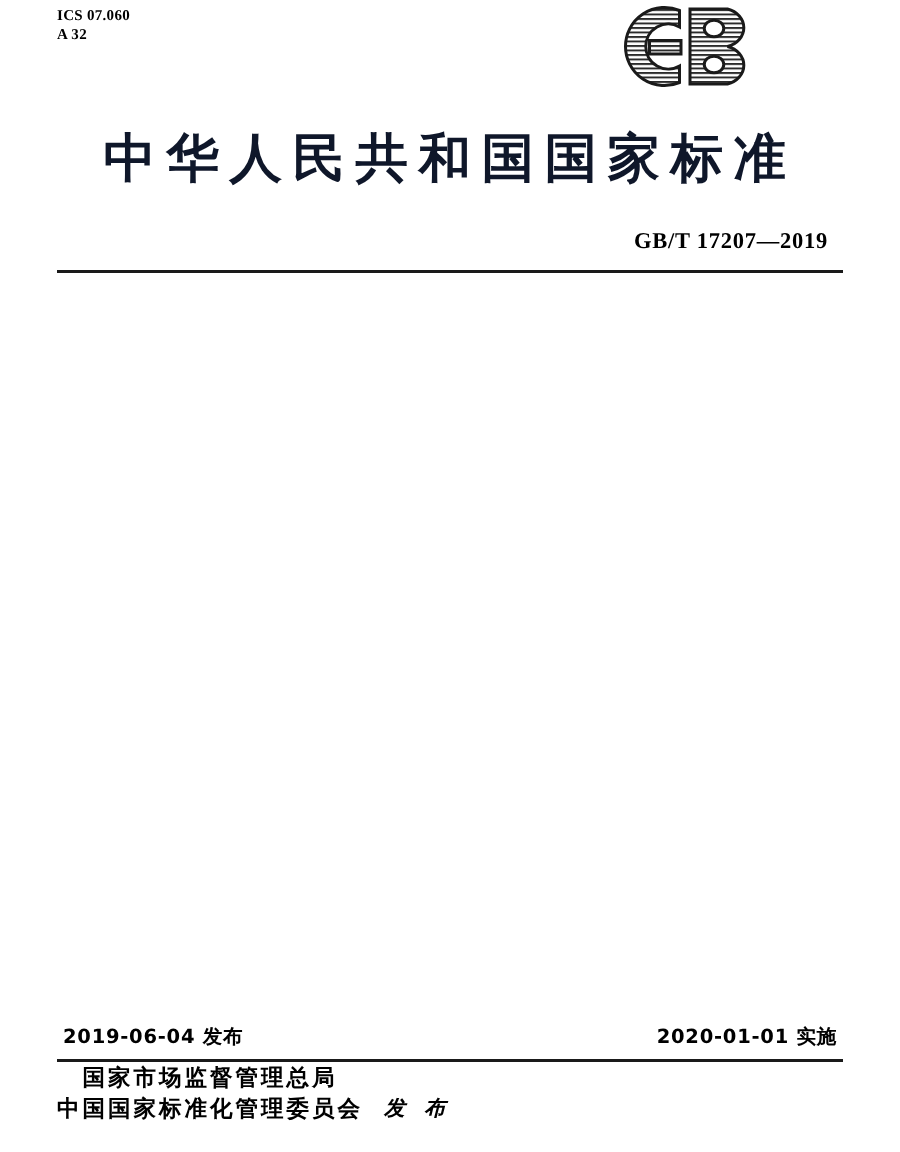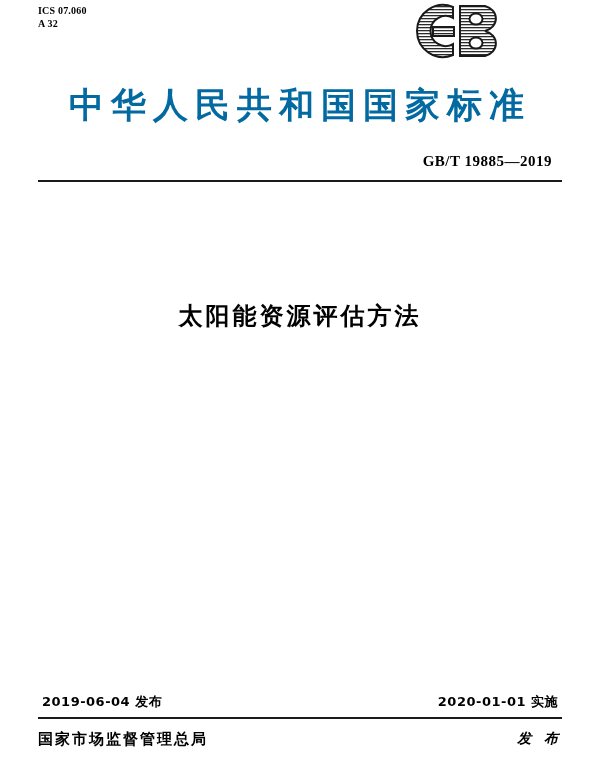--- a/index.html
+++ b/index.html
@@ -47,21 +47,21 @@
   }
 
   
   .std-title {
     margin-top: 10px;
     text-align: center;
     font-family: "DejaVu Sans", sans-serif;
     font-weight: bold;
     font-size: 35px;
     letter-spacing: 7px;
-    color: #0369a1;
+    color: #0f172a;
     white-space: nowrap;
   }
 
   .std-number {
     margin-top: 24px;
     text-align: right;
     padding-right: 10px;
     font-family: "Liberation Serif", serif;
     font-weight: bold;
     font-size: 15px;
@@ -106,23 +106,22 @@
     font-weight: bold;
     font-size: 13px;
     letter-spacing: 0.5px;
     padding: 0 4px 6px 4px;
   }
   .footer-rule {
     border-top: 2px solid #1a1a1a;
     width: 100%;
   }
   .issuer {
-    margin-top: 10px;
     display: flex;
-    justify-content: space-between;
+    justify-content: flex-start;
     align-items: flex-end;
     gap: 14px;
   }
   .issuer-names {
     text-align: center;
     font-family: "DejaVu Sans", sans-serif;
     font-weight: bold;
     font-size: 15px;
     line-height: 21px;
     letter-spacing: 2px;
@@ -165,33 +164,33 @@
           <path d="M8 12 L58 12 A30 26 0 0 1 58 62 A30 26 0 0 1 58 112 L8 112 Z" fill="url(#hatch)" stroke="#1a1a1a" stroke-width="4"></path>
           <ellipse cx="40" cy="38" rx="13" ry="11" fill="#ffffff" stroke="#1a1a1a" stroke-width="4"></ellipse>
           <ellipse cx="40" cy="86" rx="13" ry="11" fill="#ffffff" stroke="#1a1a1a" stroke-width="4"></ellipse>
         </g>
       </svg>
     </div>
   </div>
 
   <div class="std-title">中华人民共和国国家标准</div>
 
-  <div class="std-number">GB/T 19885—2019</div>
+  <div class="std-number">GB/T 17207—2019</div>
 
   <div class="rule"></div>
 
-  <div class="doc-title-cn">太阳能资源评估方法</div>
 
   <div class="footer">
     <div class="dates-row">
       <div>2019-06-04 发布</div>
       <div>2020-01-01 实施</div>
     </div>
     <div class="footer-rule"></div>
     <div class="issuer">
       <div class="issuer-names">
         <div>国家市场监督管理总局</div>
+        <div>中国国家标准化管理委员会</div>
       </div>
       <div class="issuer-verb">发 布</div>
     </div>
   </div>
 
 </div>
 
 </body></html>

